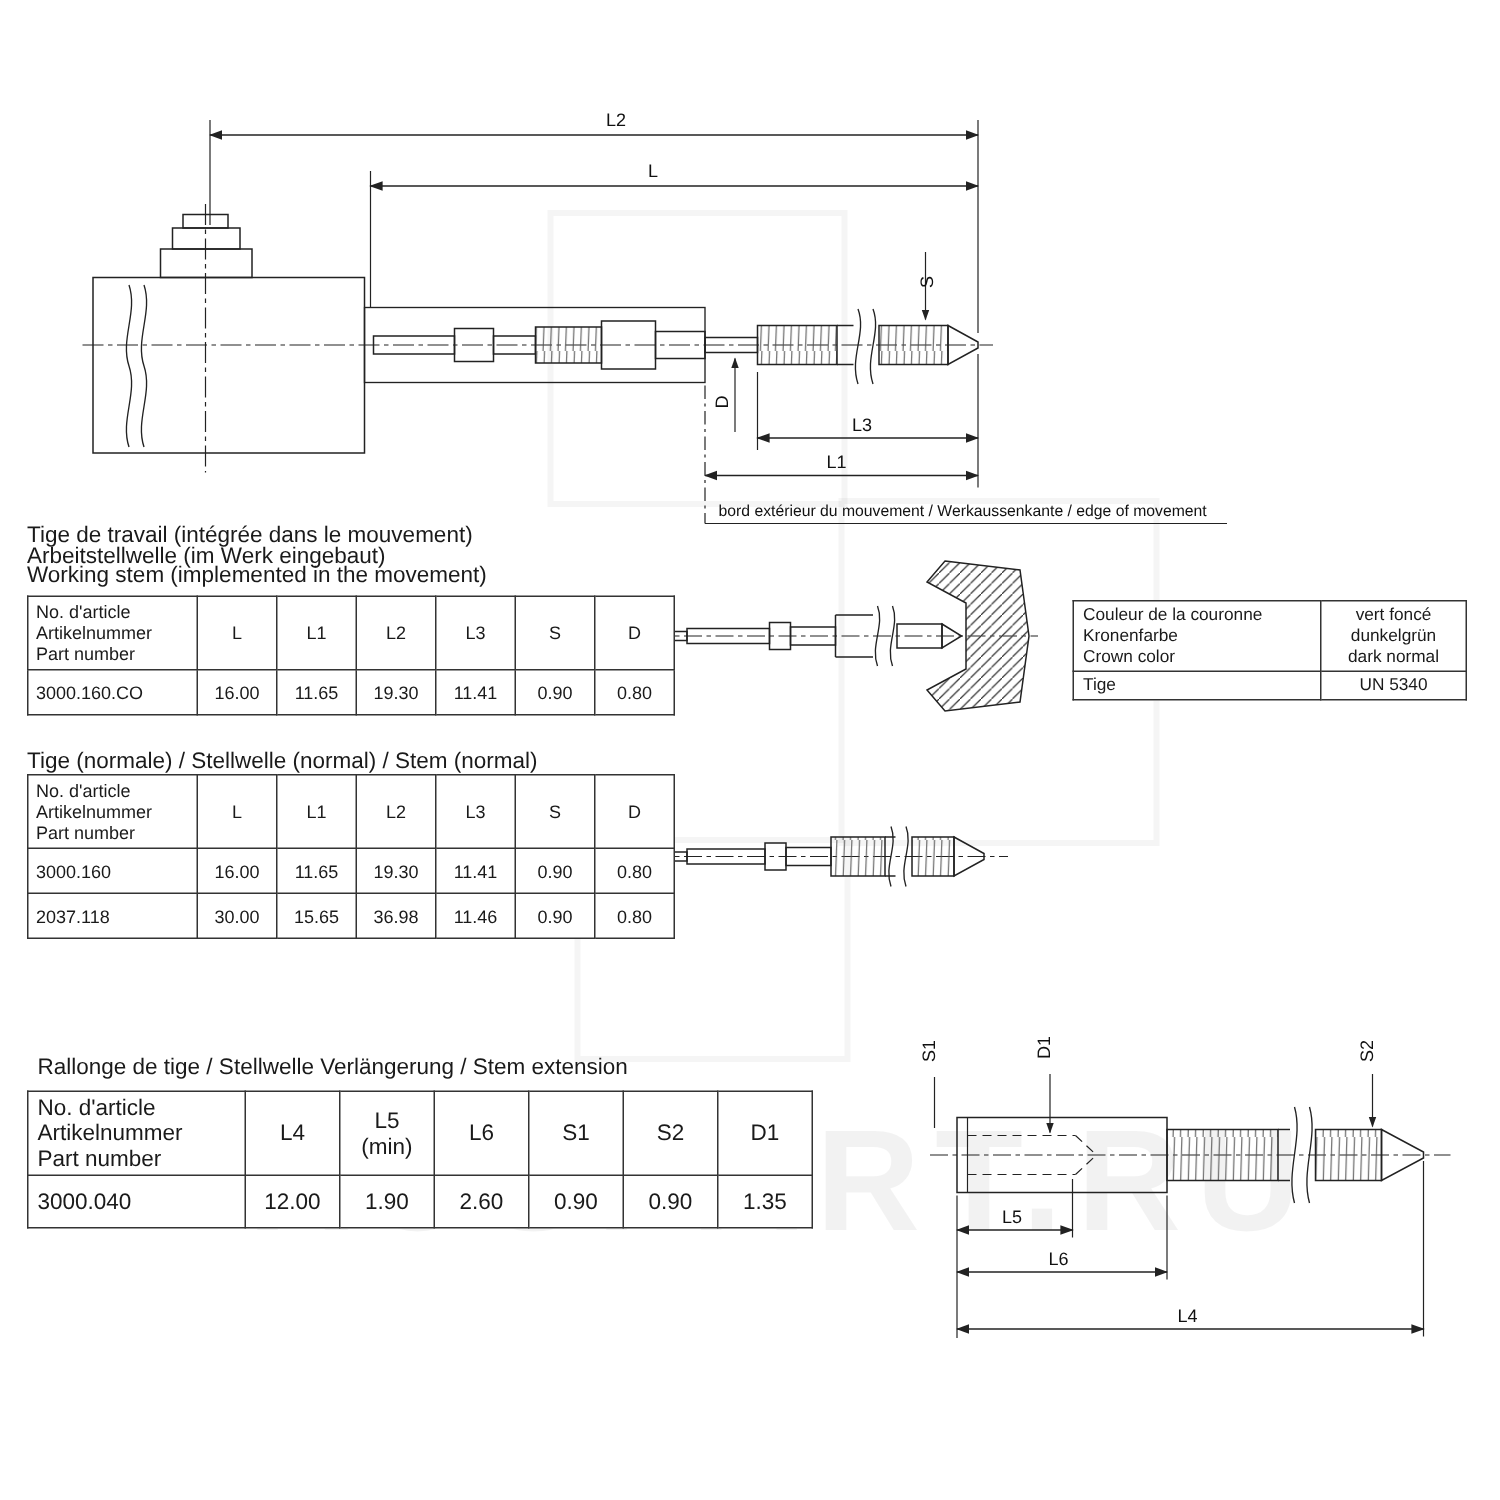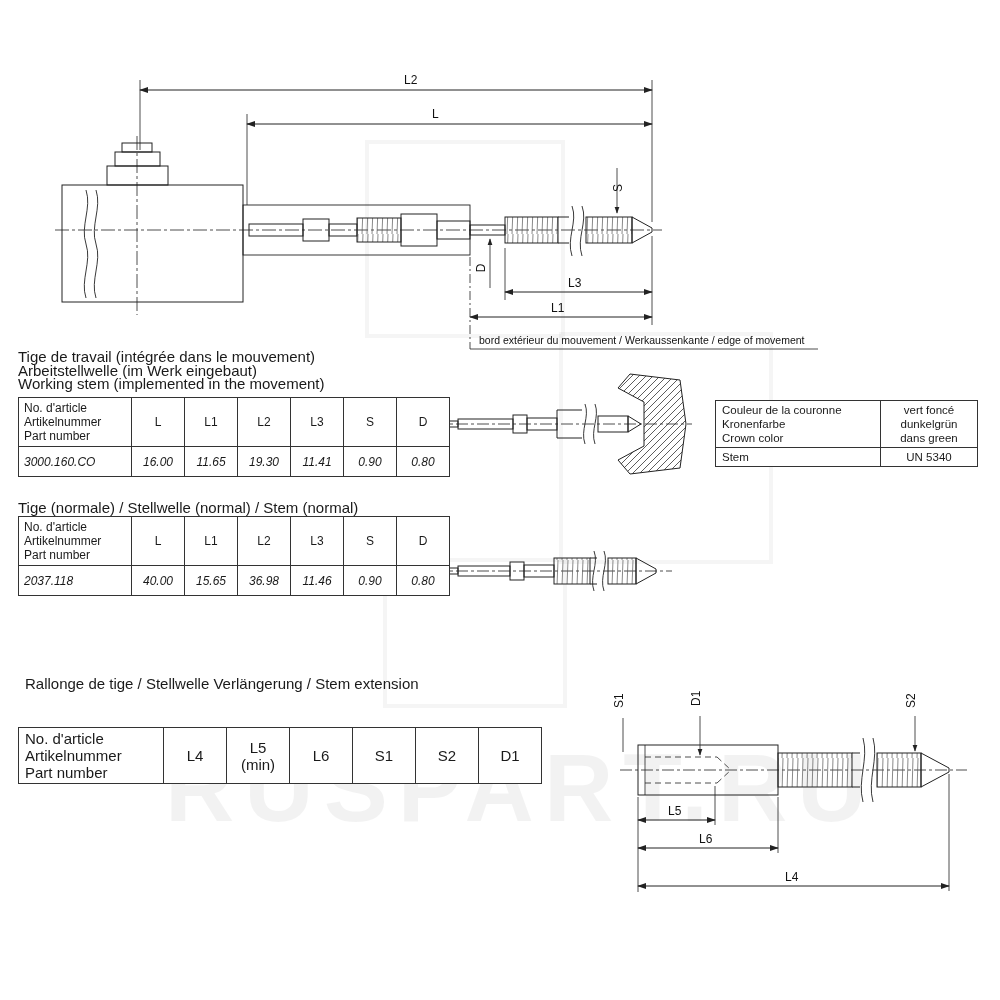--- a/index.html
+++ b/index.html
@@ -20,21 +20,21 @@
   svg text.small{font-size:10.5px;}
   
   .sec-title{position:absolute;font-size:15px;line-height:13.5px;z-index:2;}
   .sec-title-lg{position:absolute;font-size:15px;z-index:2;}
   
   table.spec{position:absolute;border-collapse:collapse;font-size:12px;z-index:2;background:#fff;}
   table.spec th,table.spec td{border:1px solid #333;padding:2px 5px;font-weight:normal;}
   table.spec th.part,table.spec td.part{text-align:left;width:102px;}
   table.spec th.c,table.spec td.c{text-align:center;width:42px;}
   table.spec th{height:44px;vertical-align:middle;}
-  table.spec td{height:25px;font-style:italic;}
+  table.spec td{height:25px;}
   table.spec-lg{position:absolute;border-collapse:collapse;font-size:15px;z-index:2;background:#fff;}
   table.spec-lg th,table.spec-lg td{border:1px solid #333;padding:2px 6px;font-weight:normal;}
   table.spec-lg th.part,table.spec-lg td.part{text-align:left;width:132px;}
   table.spec-lg th.c,table.spec-lg td.c{text-align:center;width:50px;}
   table.spec-lg th{height:48px;vertical-align:middle;}
   table.spec-lg td{height:30px;}
   table.crown{position:absolute;border-collapse:collapse;font-size:11.5px;line-height:14px;z-index:2;background:#fff;}
   table.crown th,table.crown td{border:1px solid #333;padding:2px 6px;font-weight:normal;vertical-align:middle;}
   table.crown .lab{text-align:left;width:152px;}
   table.crown .val{text-align:center;width:84px;}
@@ -238,24 +238,24 @@
   </table>
 
 <table class="crown" style="left:715px;top:400px;">
   <tbody>
       <tr>
     <td class="lab pre">Couleur de la couronne
 Kronenfarbe
 Crown color</td>
     <td class="val pre">vert foncé
 dunkelgrün
-dans green</td>
-  </tr>
-  <tr>
-    <td class="lab">Stem</td>
+dark normal</td>
+  </tr>
+  <tr>
+    <td class="lab">Tige</td>
     <td class="val">UN 5340</td>
   </tr>
 </tbody>
   </table>
 
 <div class="sec-title" style="left:18px;top:501px;">Tige (normale) / Stellwelle (normal) / Stem (normal)</div>
 
 <table class="spec" style="left:18px;top:516px;">
   <tbody>
       <tr>
@@ -263,41 +263,59 @@
 Artikelnummer
 Part number</th>
     <th class="c">L</th>
     <th class="c">L1</th>
     <th class="c">L2</th>
     <th class="c">L3</th>
     <th class="c">S</th>
     <th class="c">D</th>
   </tr>
   <tr>
+    <td class="part">3000.160</td>
+    <td class="c">16.00</td>
+    <td class="c">11.65</td>
+    <td class="c">19.30</td>
+    <td class="c">11.41</td>
+    <td class="c">0.90</td>
+    <td class="c">0.80</td>
+  </tr>
+  <tr>
     <td class="part">2037.118</td>
-    <td class="c">40.00</td>
+    <td class="c">30.00</td>
     <td class="c">15.65</td>
     <td class="c">36.98</td>
     <td class="c">11.46</td>
     <td class="c">0.90</td>
     <td class="c">0.80</td>
   </tr>
 </tbody>
   </table>
 
-<div class="sec-title-lg" style="left:25px;top:675px;">Rallonge de tige / Stellwelle Verlängerung / Stem extension</div>
+<div class="sec-title-lg" style="left:25px;top:703px;">Rallonge de tige / Stellwelle Verlängerung / Stem extension</div>
 
 <table class="spec-lg" style="left:18px;top:727px;">
   <tbody>
       <tr>
     <th class="part pre">No. d'article
 Artikelnummer
 Part number</th>
     <th class="c">L4</th>
     <th class="c pre">L5
 (min)</th>
     <th class="c">L6</th>
     <th class="c">S1</th>
     <th class="c">S2</th>
     <th class="c">D1</th>
   </tr>
+  <tr>
+    <td class="part">3000.040</td>
+    <td class="c">12.00</td>
+    <td class="c">1.90</td>
+    <td class="c">2.60</td>
+    <td class="c">0.90</td>
+    <td class="c">0.90</td>
+    <td class="c">1.35</td>
+  </tr>
 </tbody>
   </table>
 
 </body></html>

